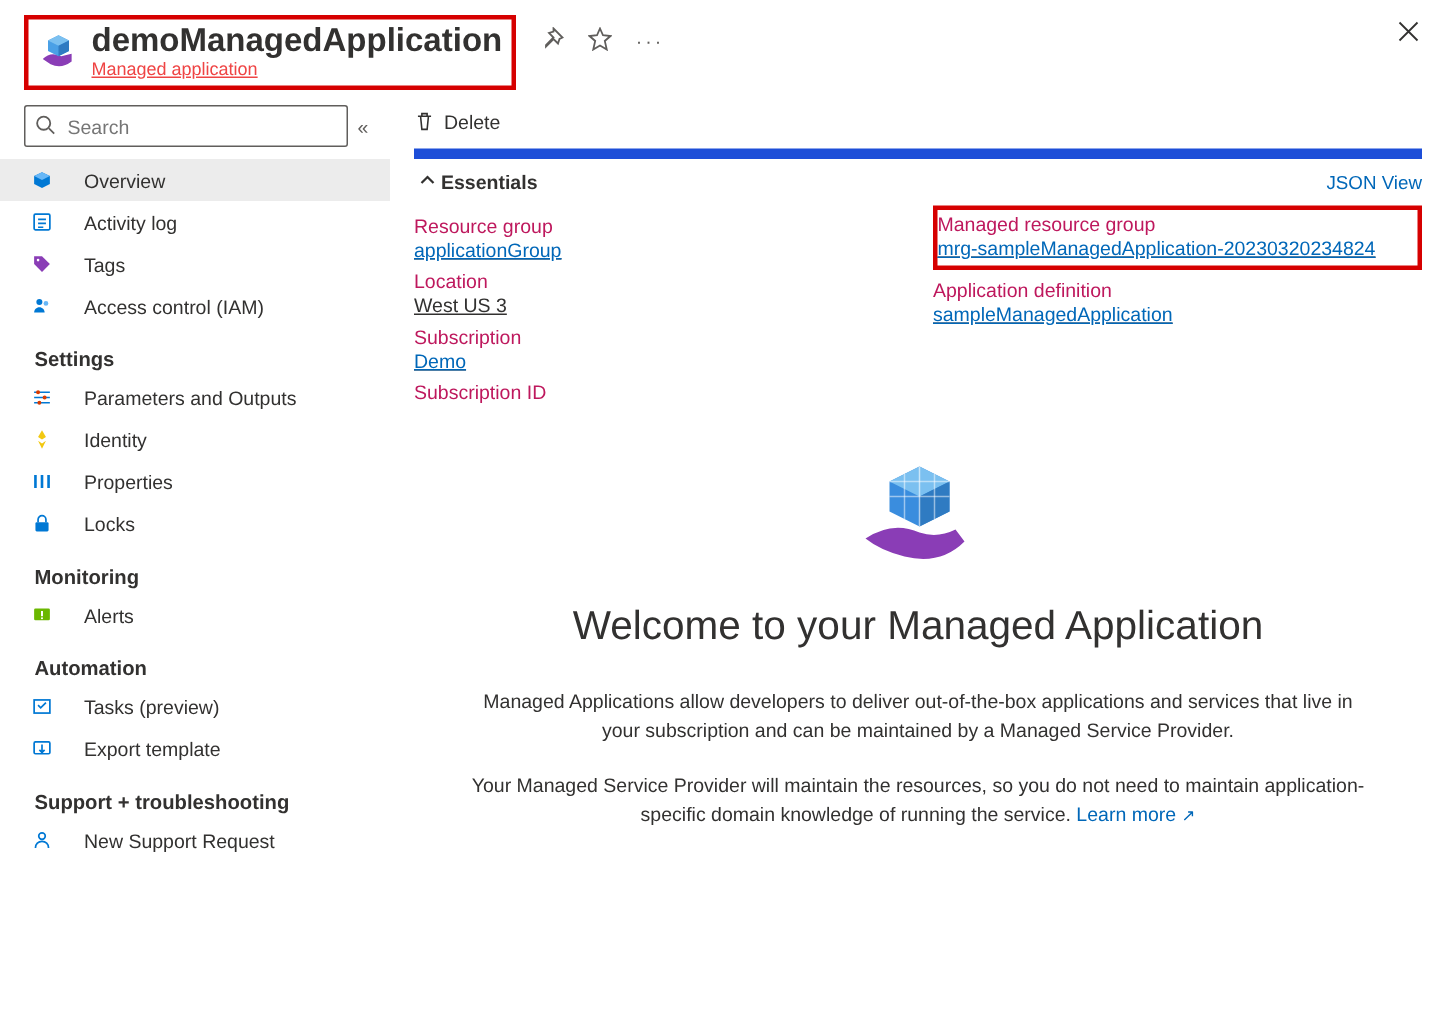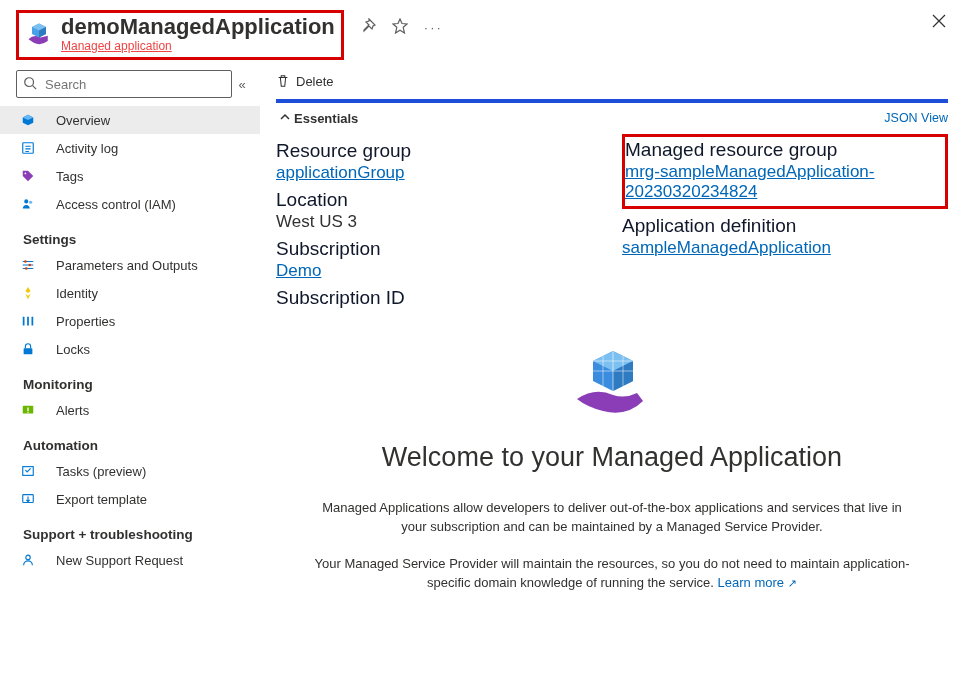--- a/index.html
+++ b/index.html
@@ -98,35 +98,35 @@
   }
   .toolbar {
     display:flex;
     gap:6px;
     padding:4px 0 8px 0;
     color:#323130;
     cursor:pointer;
   }
   .essentials-bar {
     display:flex;
-    align-items:flex-start;
-    border-top:4px solid #1d4ed8;
+    align-items:flex-end;
+    border-top:7px solid #1d4ed8;
     padding:8px 0 2px 0;
   }
   .essentials-bar .caret { width:18px; text-align:center; cursor:pointer;}
   .essentials-bar .label { font-weight:600; font-size:13px;}
   .json-view { margin-left:auto; color:#0067b8; font-size:12.5px; cursor:pointer;}
   .essentials-grid {
     display:flex;
     gap:20px;
     padding-top:6px;
   }
   .col { flex:1; }
-  .field-label { color:#0f172a; font-size:19px; margin-top:6px;}
-  .field-value { font-size:17px; margin-top:1px;}
+  .field-label { color:#be185d; font-size:13px; margin-top:6px;}
+  .field-value { font-size:13px; margin-top:1px;text-decoration:underline;}
   .link { color:#0067b8; text-decoration:underline; cursor:pointer;}
   .red-box { border:3px solid #d60000; padding:2px 4px 4px 0; }
   .welcome {
     text-align:center;
     margin-top:40px;
     padding: 0 10px;
   }
   .welcome-icon { margin-bottom:18px; }
   .welcome h1 { font-weight:400; font-size:27px; margin:0 0 26px 0; color:#323130;}
   .welcome p { font-size:13px; color:#323130; margin:0 auto 18px auto; max-width:600px; line-height:1.45;}

